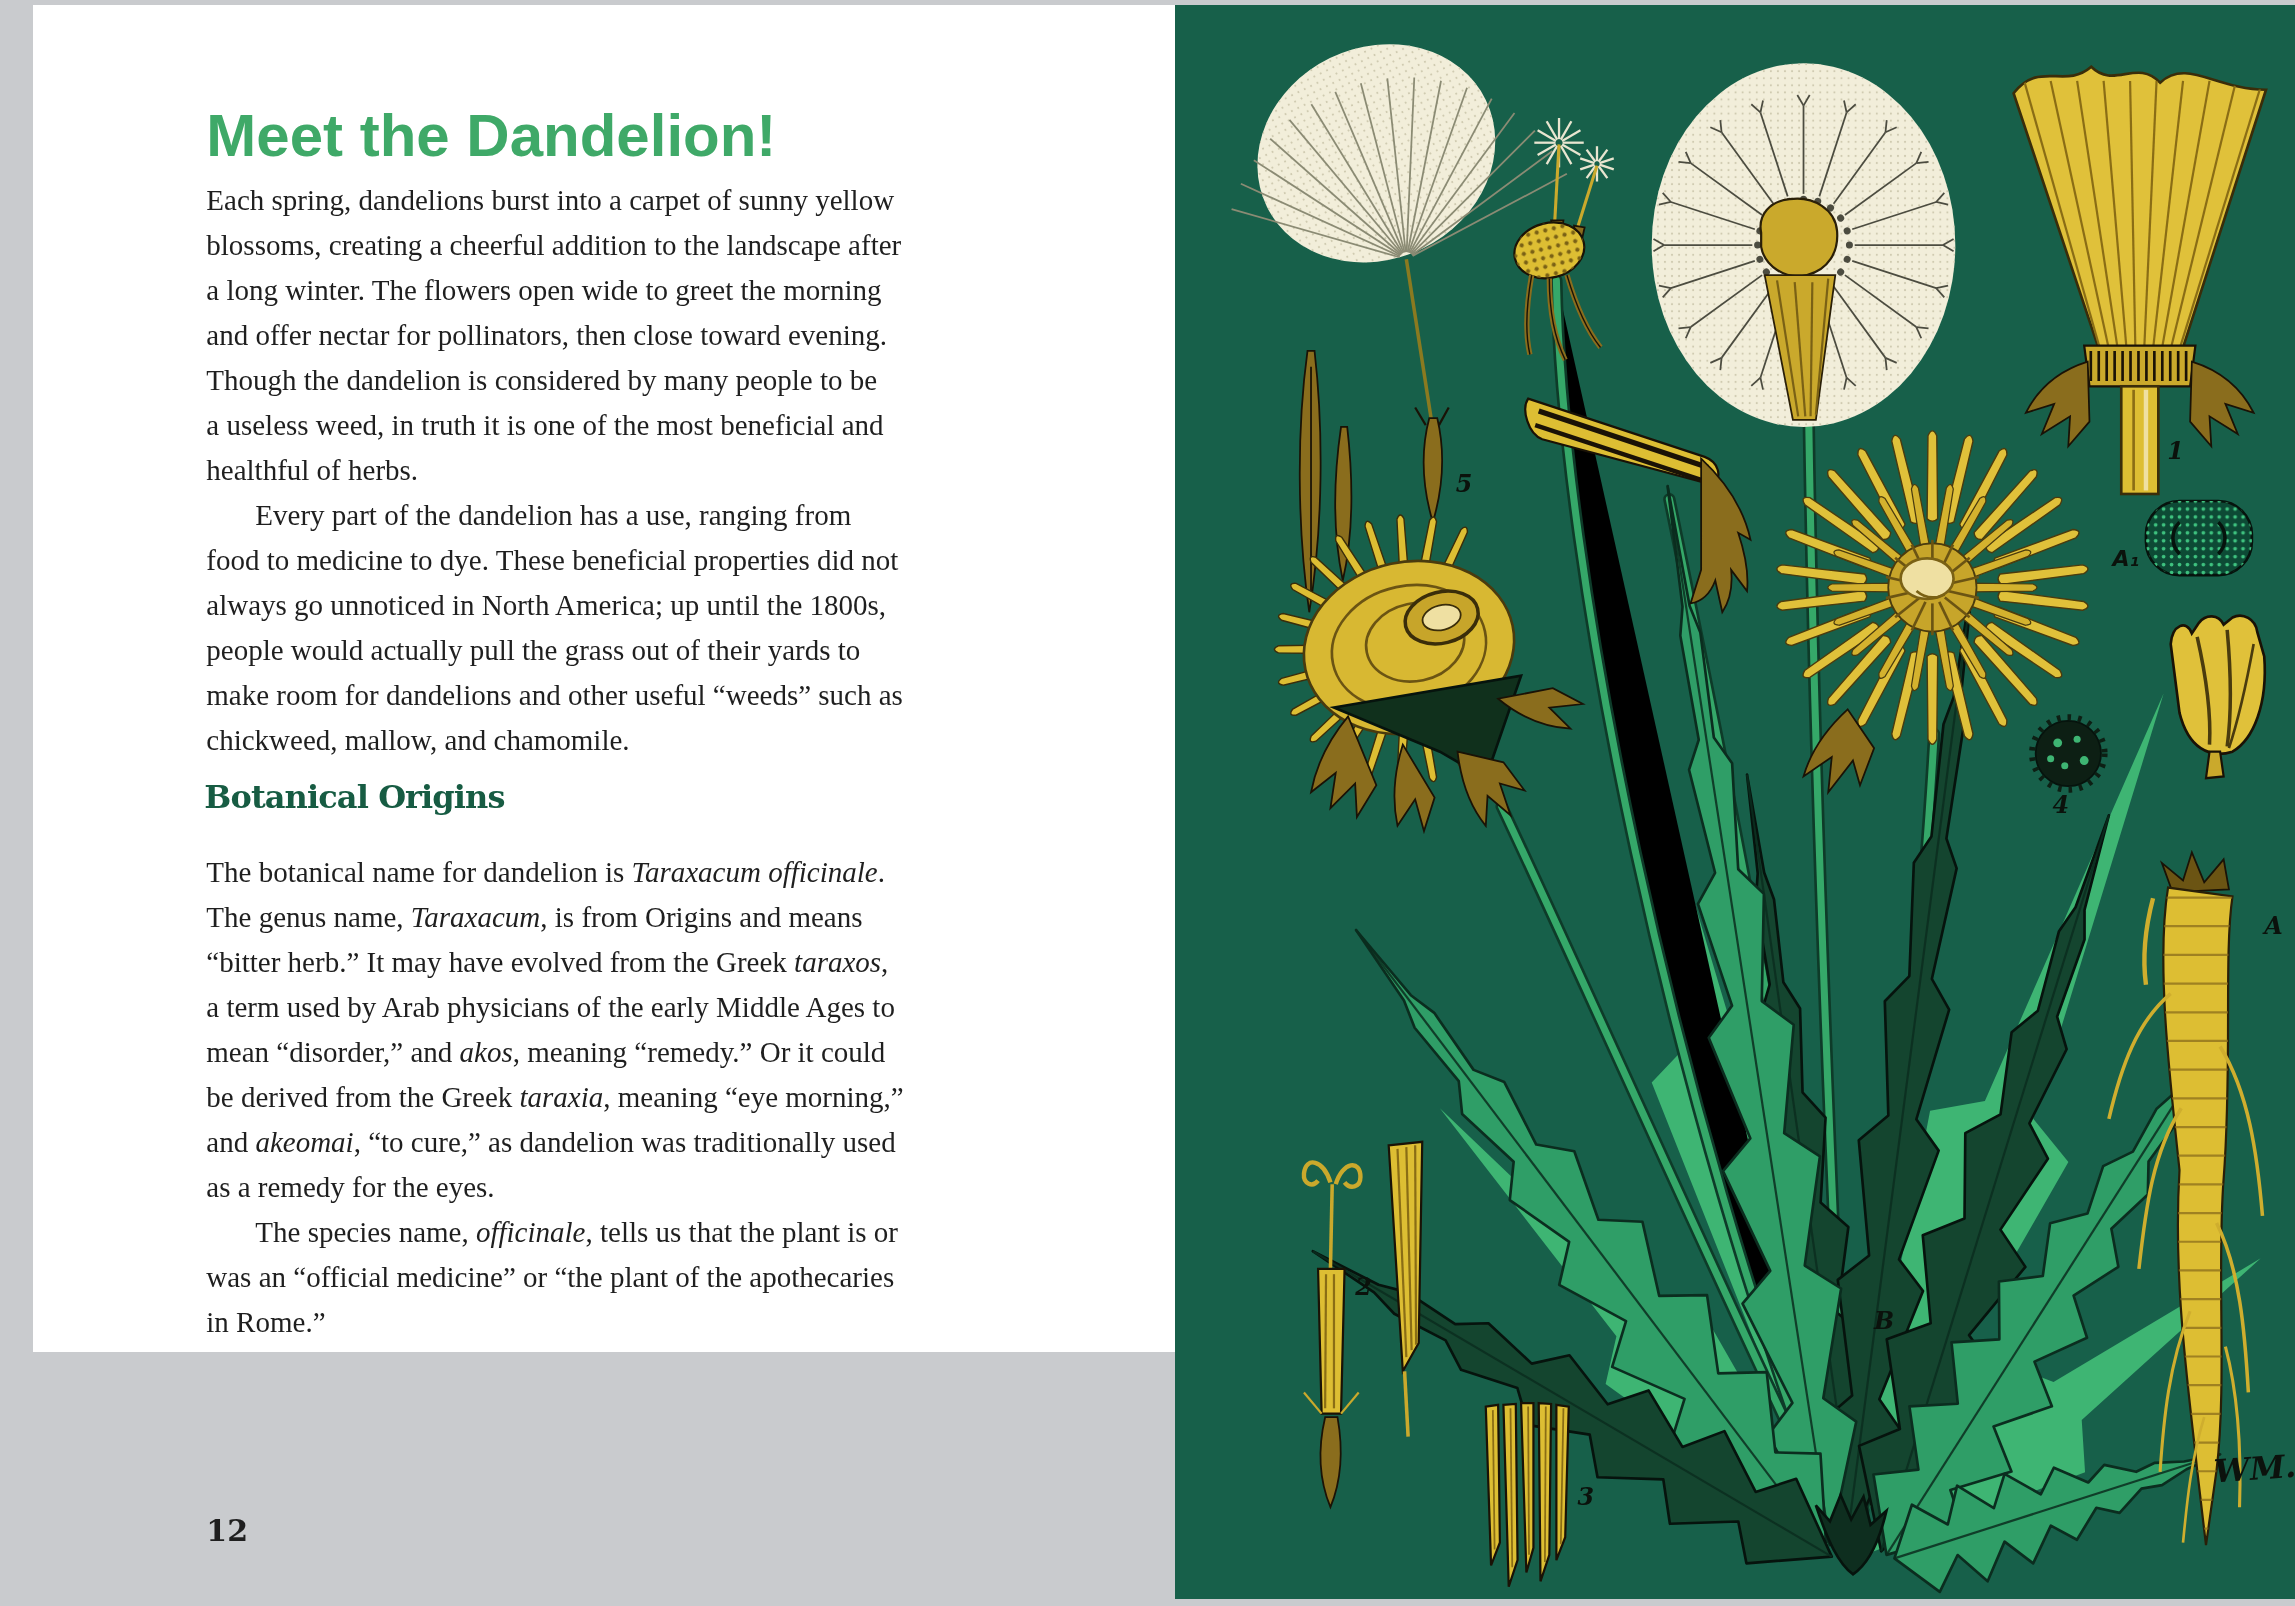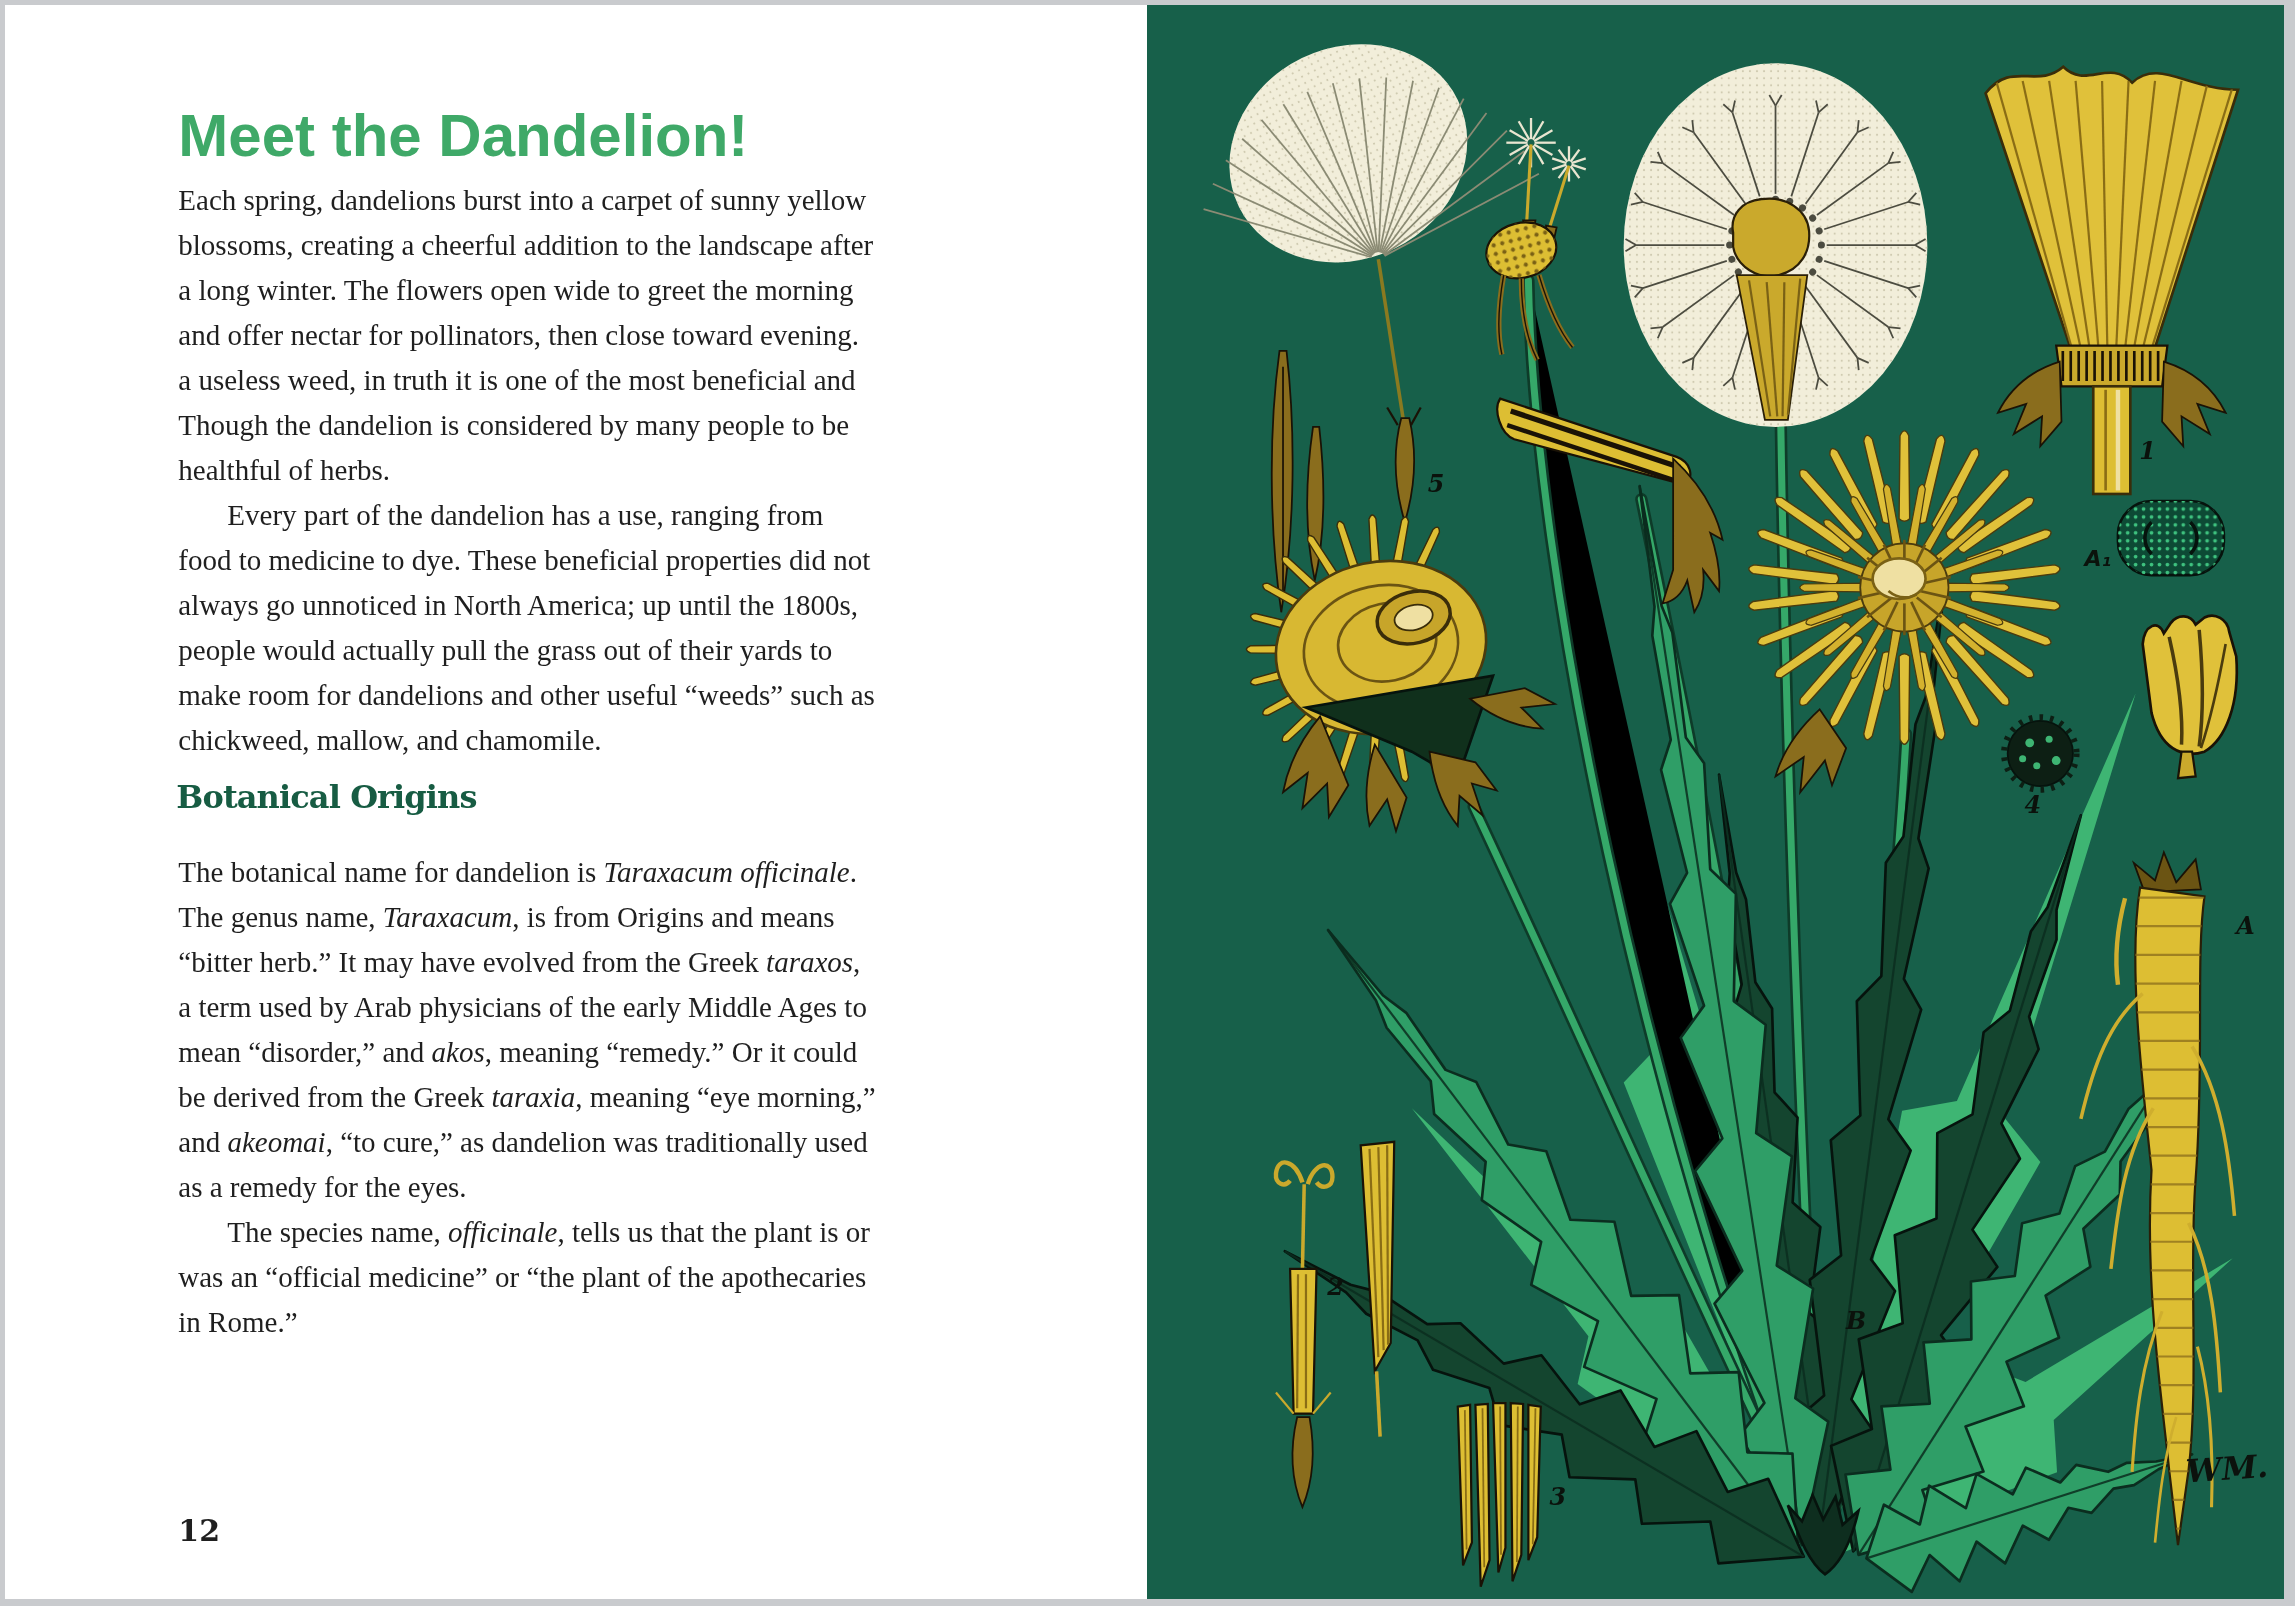--- a/index.html
+++ b/index.html
@@ -1,17 +1,17 @@
 <!DOCTYPE html>
 <html style="font-size:14px"><head>
 <meta charset="utf-8">
 <style>
   html,body{margin:0;padding:0;width:2295px;height:1607px;overflow:hidden;background:#c9cbce;}
   .spread{position:absolute;left:5.3px;top:5.3px;width:2280px;height:1594px;display:flex;}
-  .page-left{position:relative;width:1142px;height:1594px;background:#ffffff;flex:none;}
+  .page-left{position:relative;width:1142px;height:1347px;background:#ffffff;flex:none;margin-left:28px;}
   .page-right{position:relative;width:1137px;height:1594px;background:#17604a;flex:none;overflow:hidden;}
 
   .title{
     position:absolute;left:173px;top:99px;margin:0;
     font-family:"Liberation Sans",sans-serif;font-weight:800;font-size:60px;line-height:1.05;
     letter-spacing:0px;color:#3fa968;white-space:nowrap;
   }
   .textcol{position:absolute;left:173px;width:848px;font-family:"Liberation Serif",serif;
     font-size:29px;color:#1f1f1f;}
   .textcol .line{height:45px;line-height:45px;white-space:nowrap;}
@@ -54,22 +54,22 @@
 
 <div class="spread">
 
   <div class="page-left">
     <h1 class="title">Meet the Dandelion!</h1>
     <div class="textcol intro">
         <div class="line"><span>Each spring, dandelions burst into a carpet of sunny yellow</span></div>
         <div class="line"><span>blossoms, creating a cheerful addition to the landscape after</span></div>
         <div class="line"><span>a long winter. The flowers open wide to greet the morning</span></div>
         <div class="line"><span>and offer nectar for pollinators, then close toward evening.</span></div>
+        <div class="line"><span>Though the dandelion is considered by many people to be</span></div>
         <div class="line"><span>a useless weed, in truth it is one of the most beneficial and</span></div>
-        <div class="line"><span>Though the dandelion is considered by many people to be</span></div>
         <div class="line"><span>healthful of herbs.</span></div>
         <div class="line ind"><span>Every part of the dandelion has a use, ranging from</span></div>
         <div class="line"><span>food to medicine to dye. These beneficial properties did not</span></div>
         <div class="line"><span>always go unnoticed in North America; up until the 1800s,</span></div>
         <div class="line"><span>people would actually pull the grass out of their yards to</span></div>
         <div class="line"><span>make room for dandelions and other useful “weeds” such as</span></div>
         <div class="line"><span>chickweed, mallow, and chamomile.</span></div>
       </div>
     <h2 class="section">Botanical Origins</h2>
     <div class="textcol botanical">

